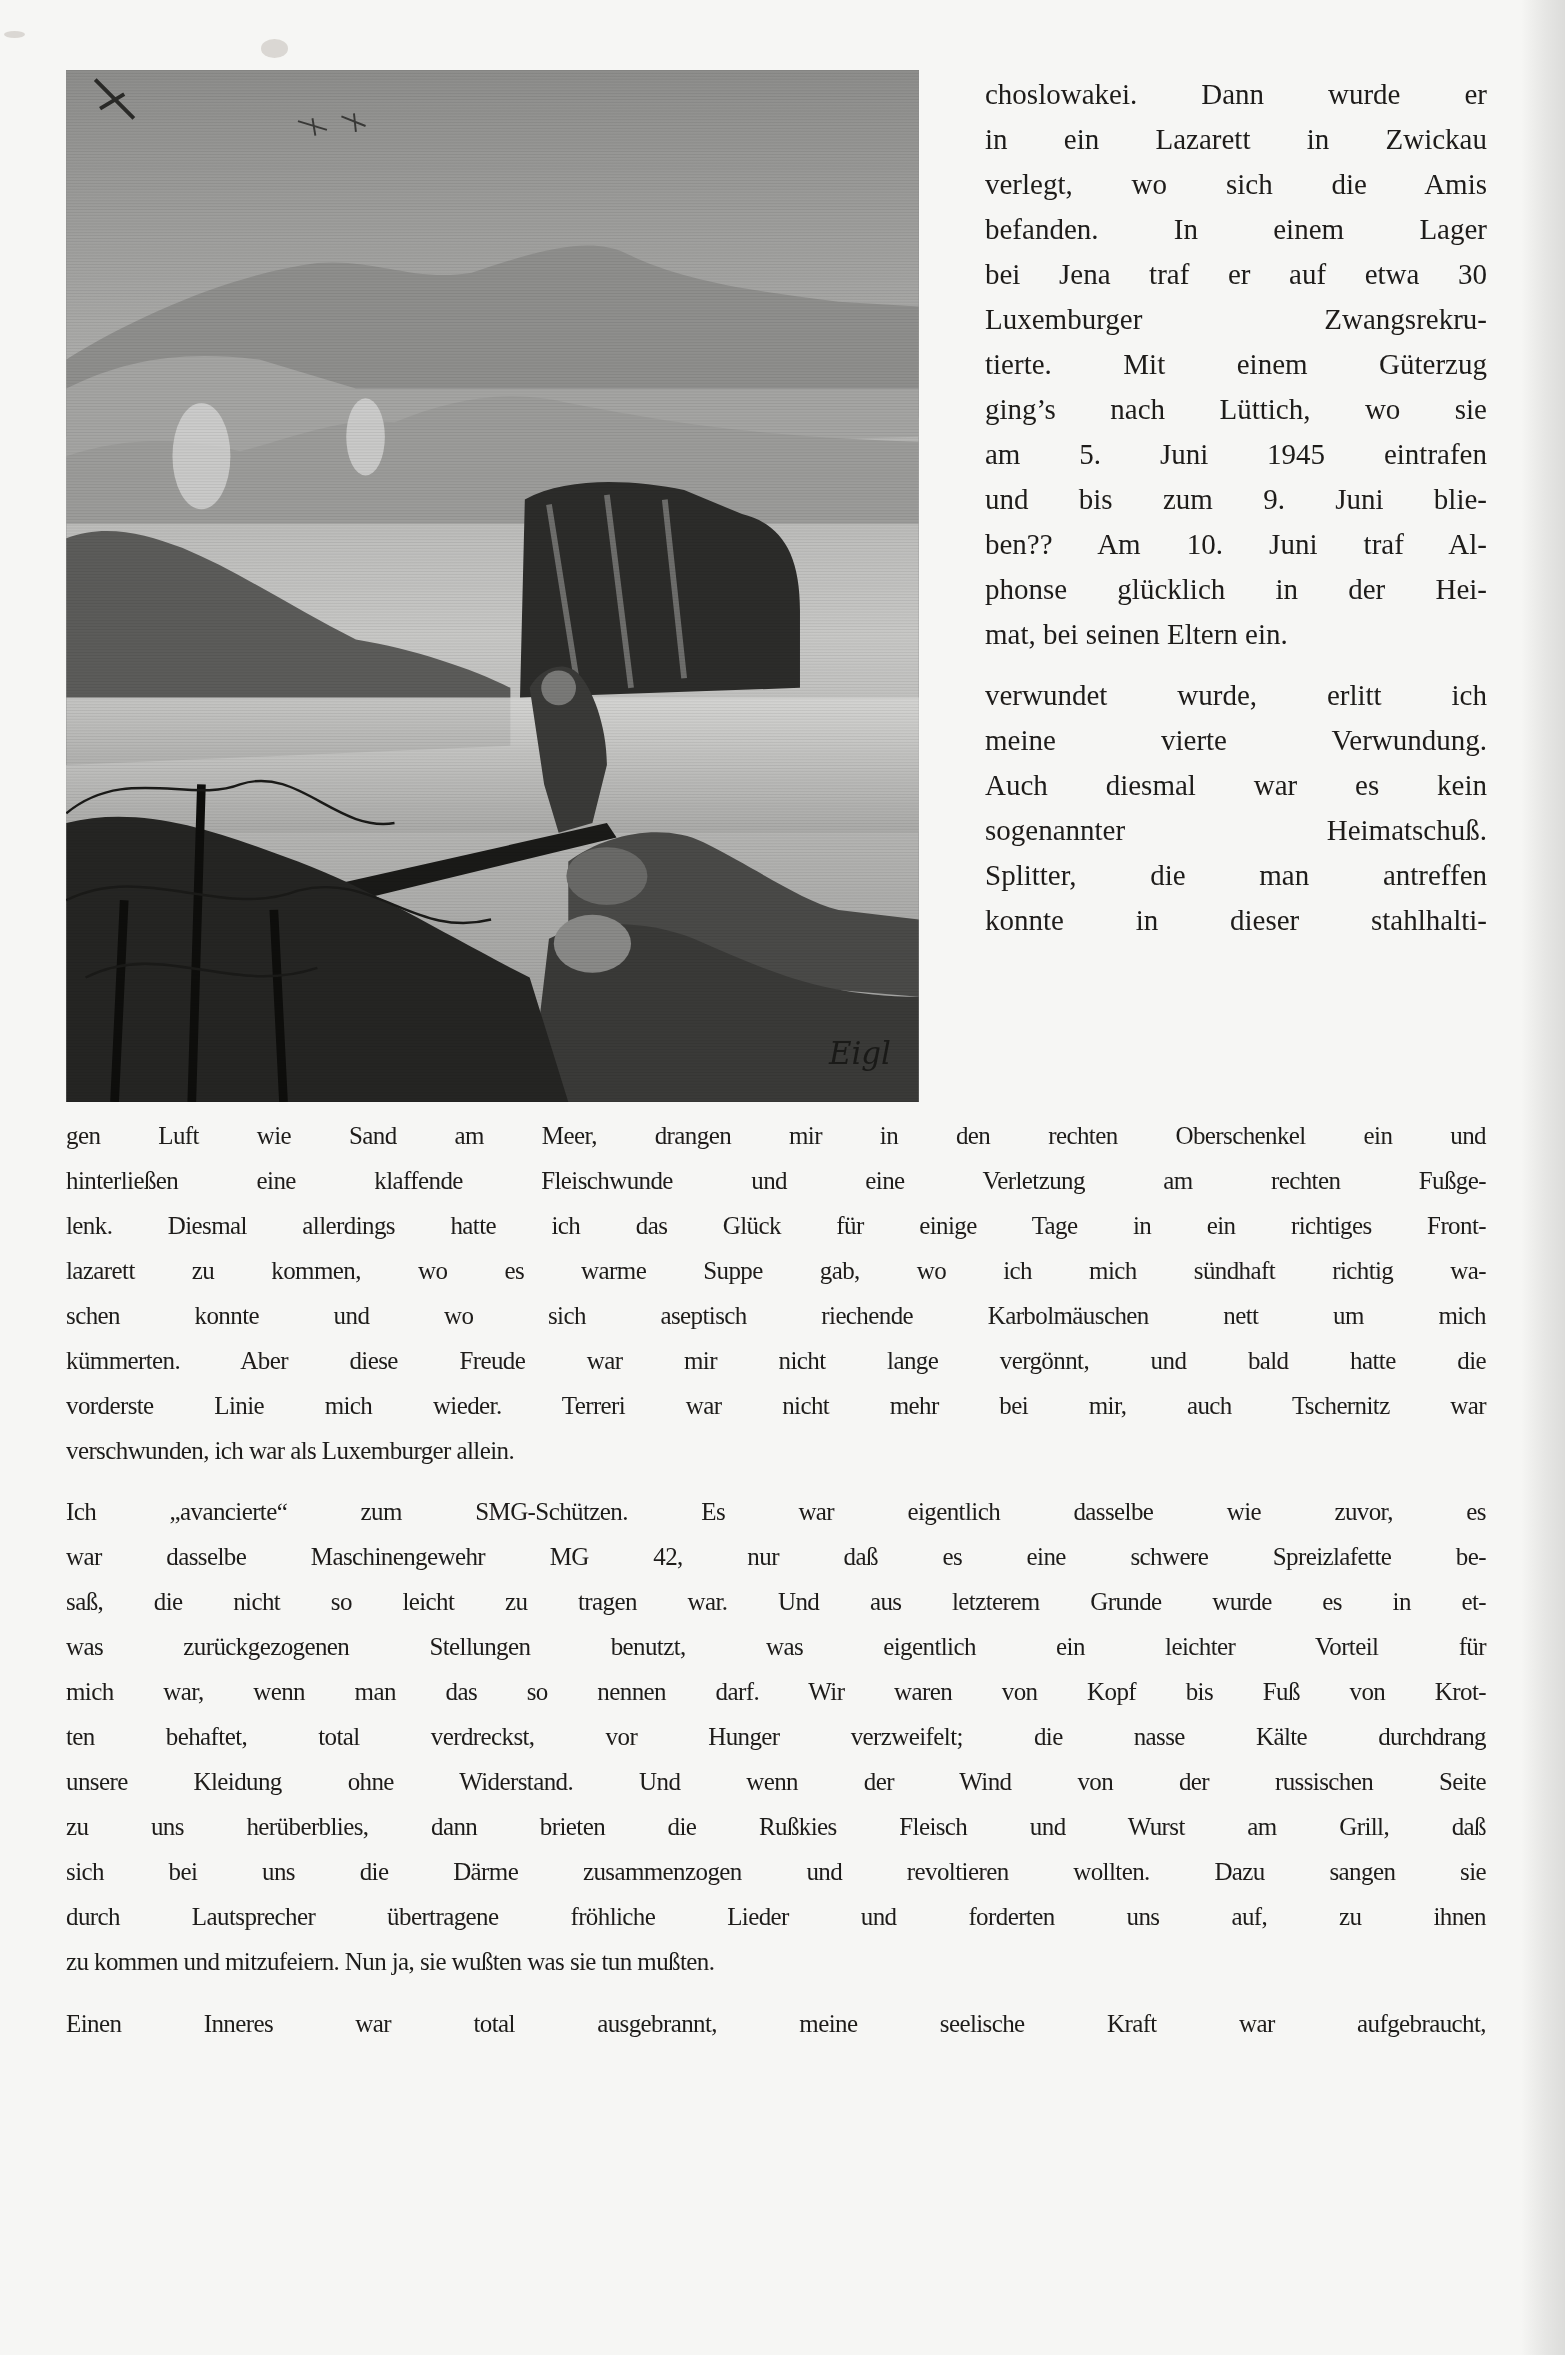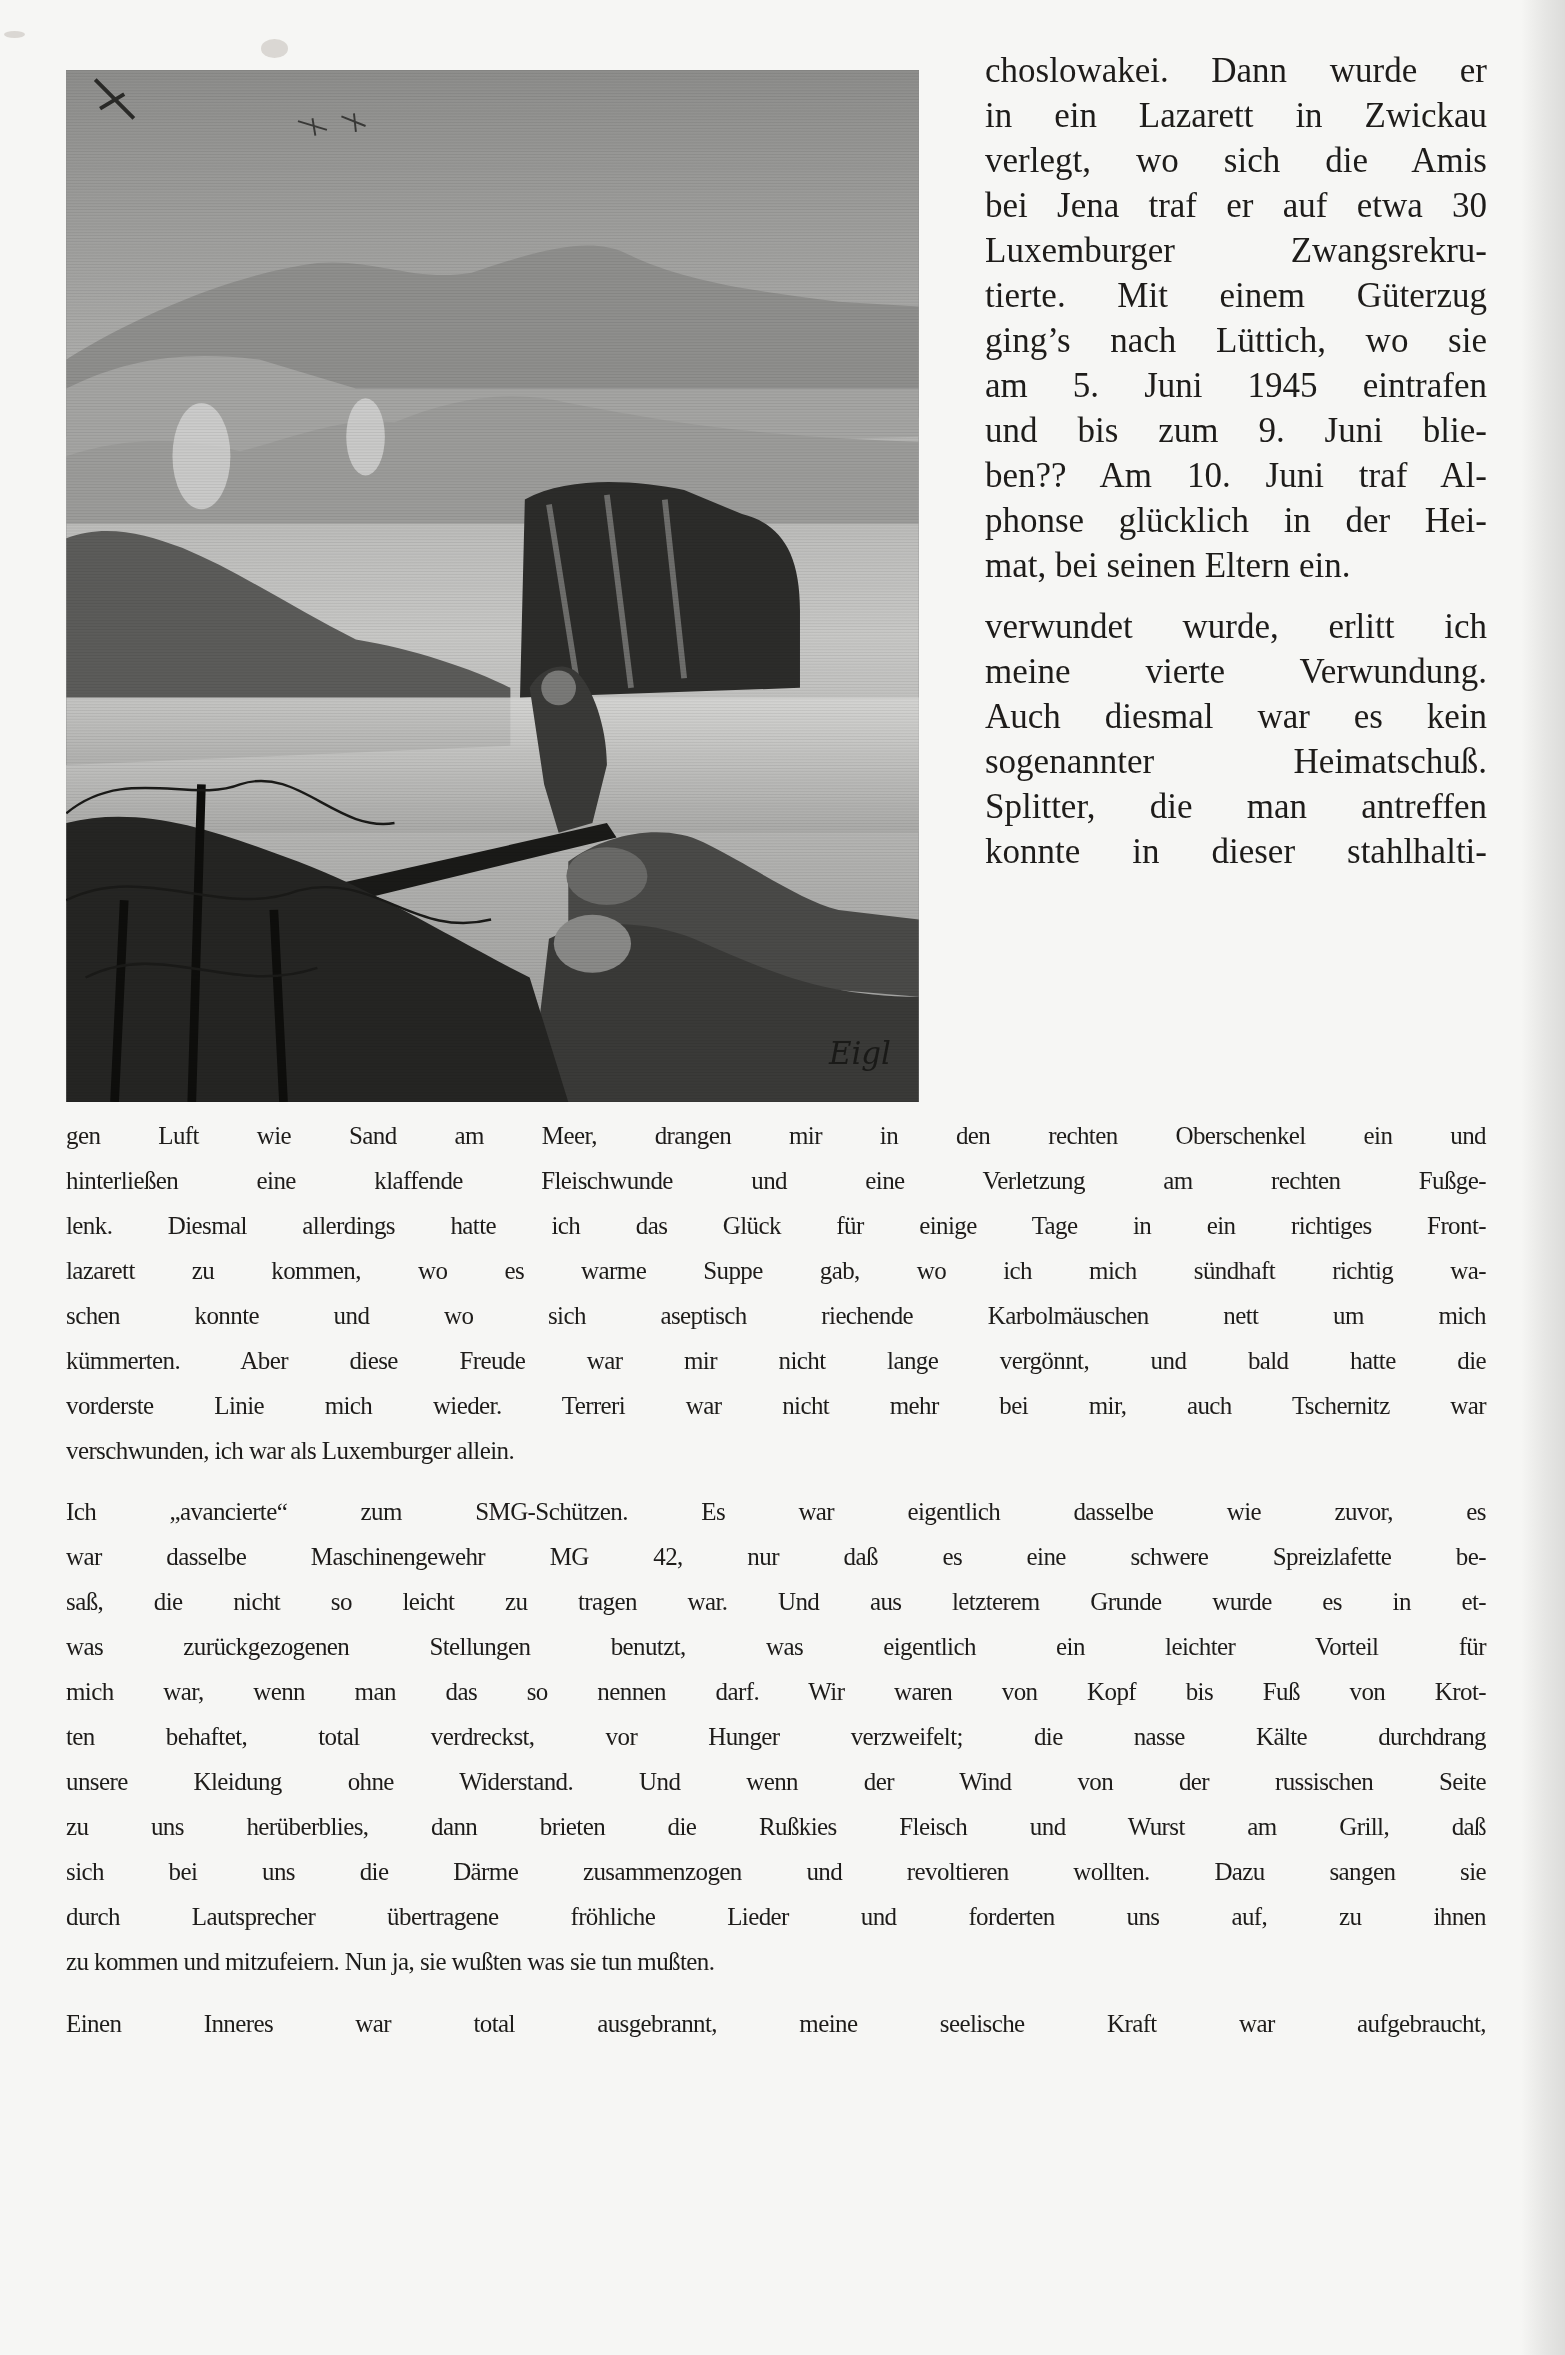--- a/index.html
+++ b/index.html
@@ -40,23 +40,23 @@
     overflow: hidden;
     background: #8a8a8a;
   }
   .illustration svg {
     display: block;
   }
   
   .side-col {
     position: absolute;
     left: 985px;
-    top: 48px;
+    top: 72px;
     width: 502px;
-    font-size: 35px;
+    font-size: 29px;
     line-height: 45px;
     text-align: justify;
   }
   .side-col .line,
   .full-col .line {
     display: block;
     white-space: nowrap;
     text-align: justify;
     text-align-last: justify;
     height: 45px;
@@ -143,20 +143,21 @@
 
     <rect x="0" y="0" width="883" height="1069" fill="url(#scan)"></rect>
   </svg>
 </div>
 
 <div class="side-col">
   <div>
     <span class="line">choslowakei. Dann wurde er</span>
     <span class="line">in ein Lazarett in Zwickau</span>
     <span class="line">verlegt, wo sich die Amis</span>
+    <span class="line">befanden. In einem Lager</span>
     <span class="line">bei Jena traf er auf etwa 30</span>
     <span class="line">Luxemburger Zwangsrekru-</span>
     <span class="line">tierte. Mit einem Güterzug</span>
     <span class="line">ging’s nach Lüttich, wo sie</span>
     <span class="line">am 5. Juni 1945 eintrafen</span>
     <span class="line">und bis zum 9. Juni blie-</span>
     <span class="line">ben?? Am 10. Juni traf Al-</span>
     <span class="line">phonse glücklich in der Hei-</span>
     <span class="line last">mat, bei seinen Eltern ein.</span>
   </div>

